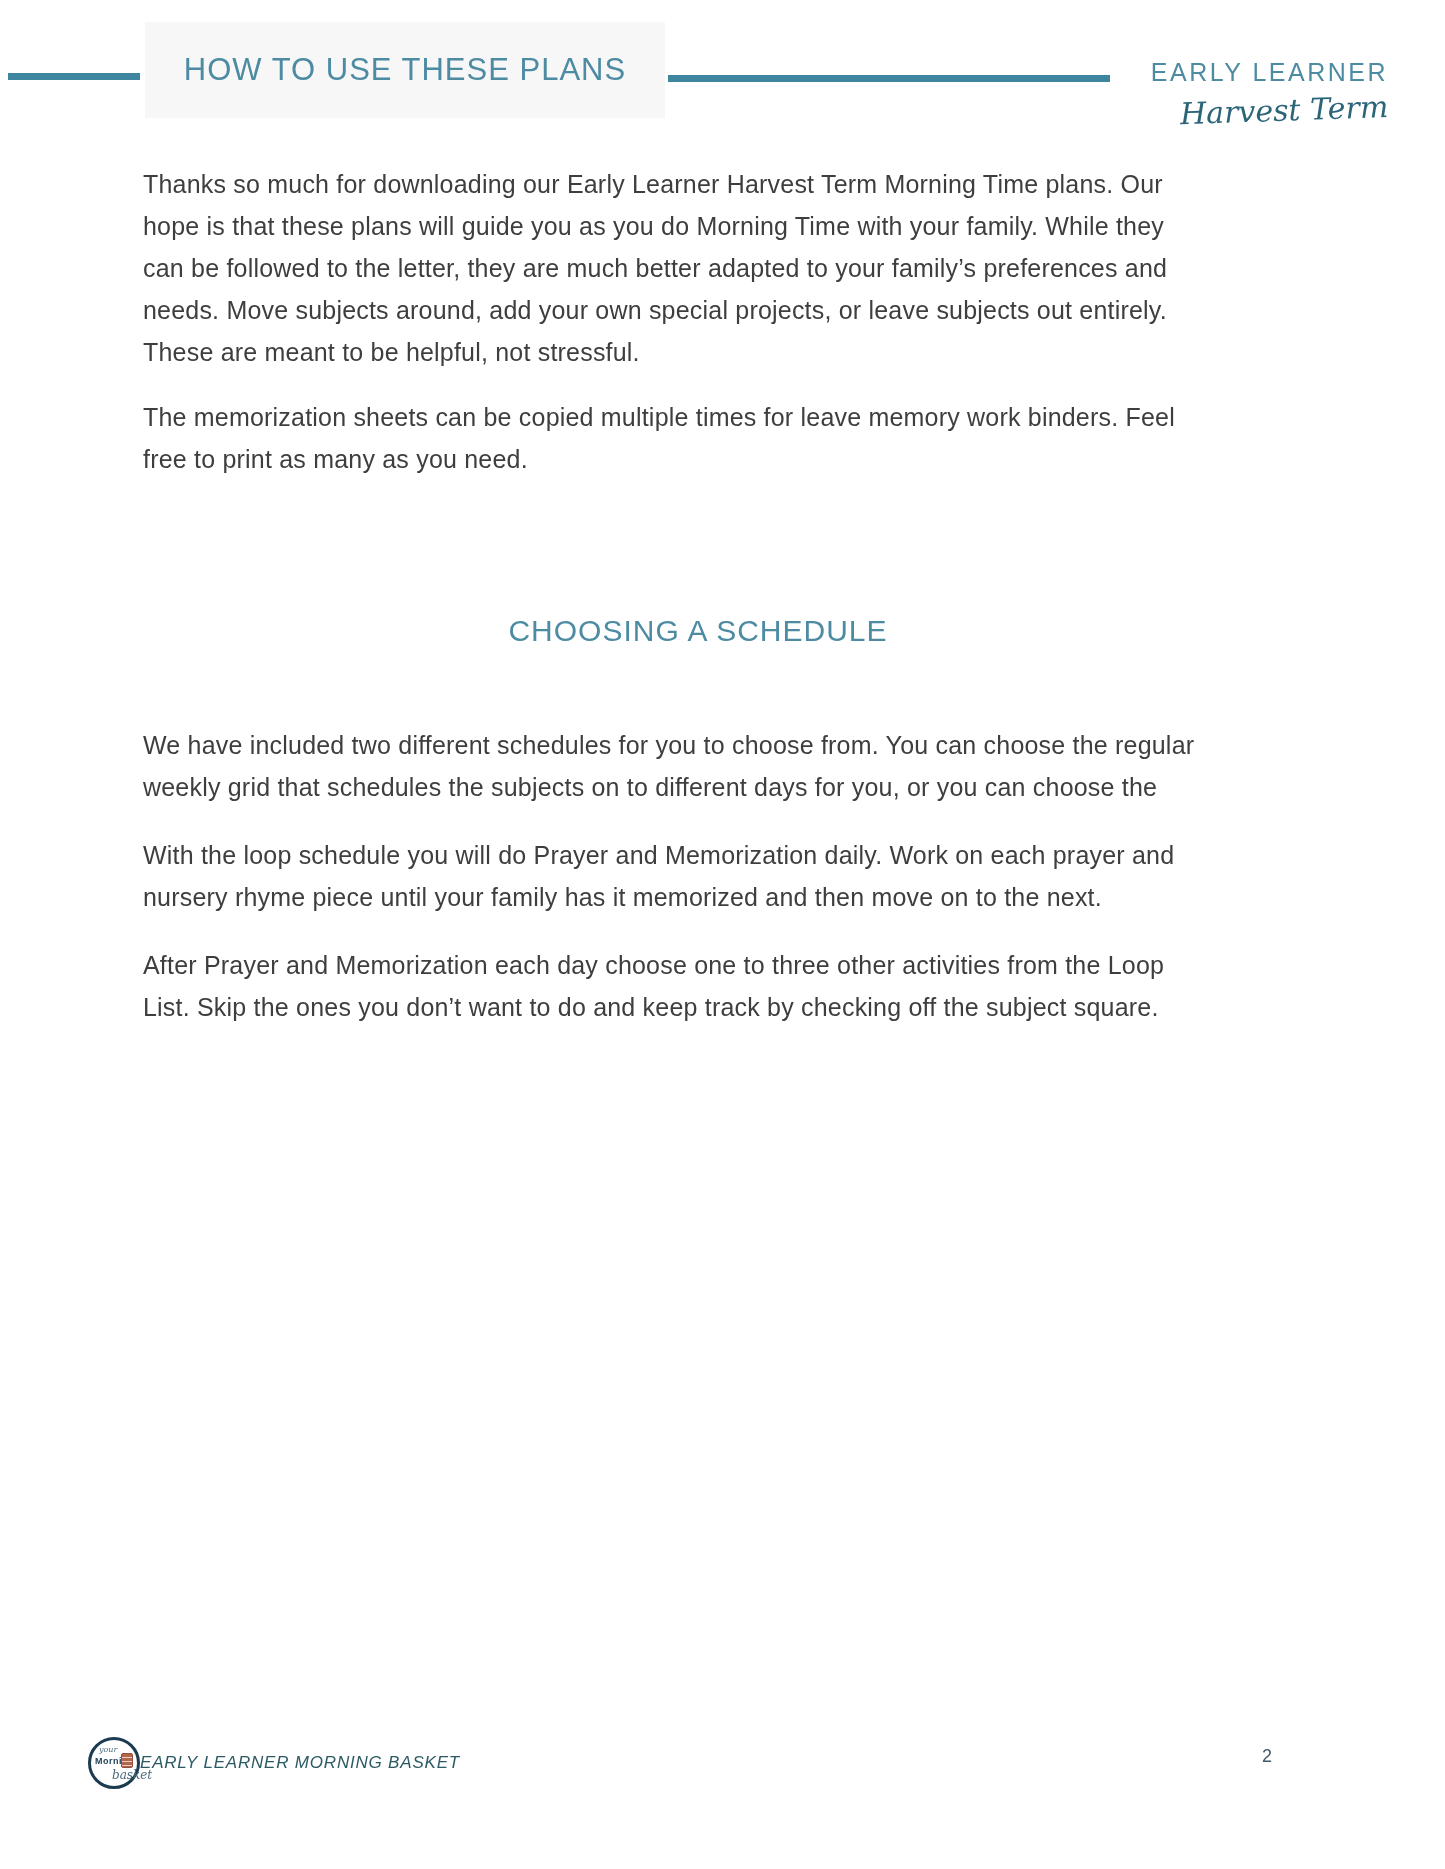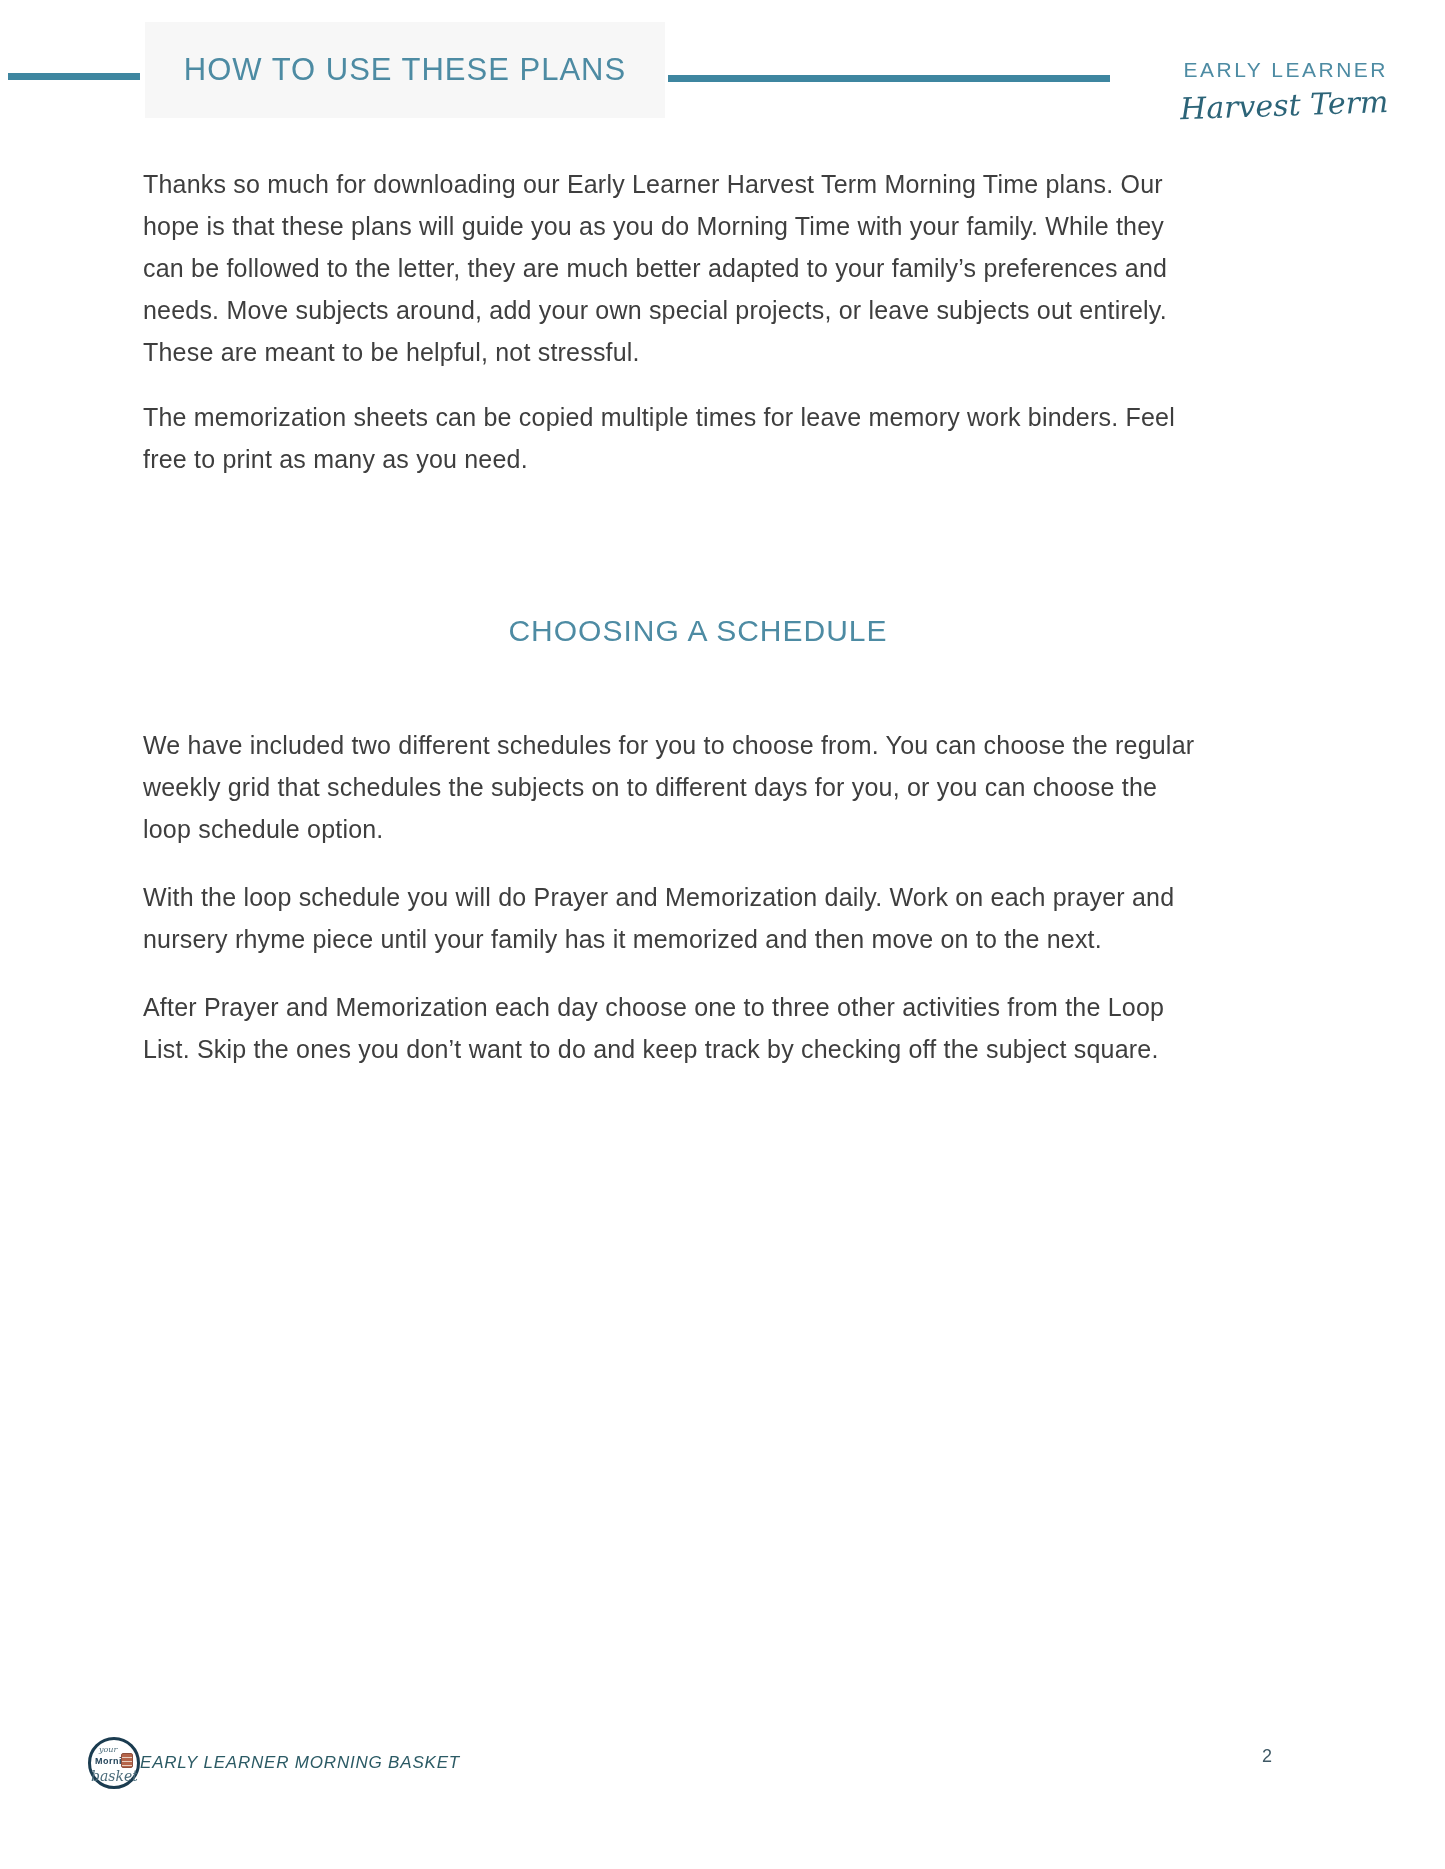--- a/index.html
+++ b/index.html
@@ -35,21 +35,21 @@
     white-space:nowrap;
   }
   .rule{position:absolute;height:7px;background:var(--teal-rule);}
   .rule-left{left:8px;top:73px;width:132px;}
   .rule-mid{left:668px;top:75px;width:442px;}
   .brand{
     position:absolute;right:57px;top:58px;
     text-align:right;
   }
   .brand-name{
-    font-size:21px;letter-spacing:2.5px;
+    font-size:25px;letter-spacing:2.5px;
     color:var(--teal-text);
     white-space:nowrap;
   }
   .brand-term{
     margin-top:2px;
     font-family:"DejaVu Serif", serif;
     font-style:italic;
     font-size:30px;
     color:var(--script-teal);
     transform:rotate(-2deg);
@@ -92,23 +92,23 @@
     position:absolute;left:8px;top:5px;
     font-family:"DejaVu Serif", serif;font-style:italic;
     font-size:8px;color:#4a6b7a;
   }
   .logo-morning{
     position:absolute;left:4px;top:16px;
     font-size:9px;font-weight:bold;letter-spacing:0.5px;
     color:#23445a;
   }
   .logo-basket-word{
-    position:absolute;left:0;top:28px;
+    position:absolute;left:21px;top:28px;
     font-family:"DejaVu Serif", serif;font-style:italic;
-    font-size:14px;color:#4a6b7a;
+    font-size:12px;color:#4a6b7a;
   }
   .basket-icon{
     position:absolute;right:4px;top:13px;
     width:12px;height:15px;border-radius:2px;
     background:repeating-linear-gradient(
       to bottom,
       var(--basket-orange) 0px,var(--basket-orange) 3px,
       #e8cfc2 3px,#e8cfc2 4px);
     border:1px solid #8f4f3c;
   }
@@ -147,21 +147,20 @@
         <div class="line">These are meant to be helpful, not stressful.</div>
       </div>
     <div class="para">
         <div class="line">The memorization sheets can be copied multiple times for leave memory work binders. Feel</div>
         <div class="line">free to print as many as you need.</div>
       </div>
     <div class="section-heading">CHOOSING A SCHEDULE</div>
     <div class="para para-spaced">
         <div class="line">We have included two different schedules for you to choose from. You can choose the regular</div>
         <div class="line">weekly grid that schedules the subjects on to different days for you, or you can choose the</div>
-        <div class="line">loop schedule option.</div>
       </div>
     <div class="para para-spaced">
         <div class="line">With the loop schedule you will do Prayer and Memorization daily. Work on each prayer and</div>
         <div class="line">nursery rhyme piece until your family has it memorized and then move on to the next.</div>
       </div>
     <div class="para para-spaced">
         <div class="line">After Prayer and Memorization each day choose one to three other activities from the Loop</div>
         <div class="line">List. Skip the ones you don’t want to do and keep track by checking off the subject square.</div>
       </div>
   </div>

